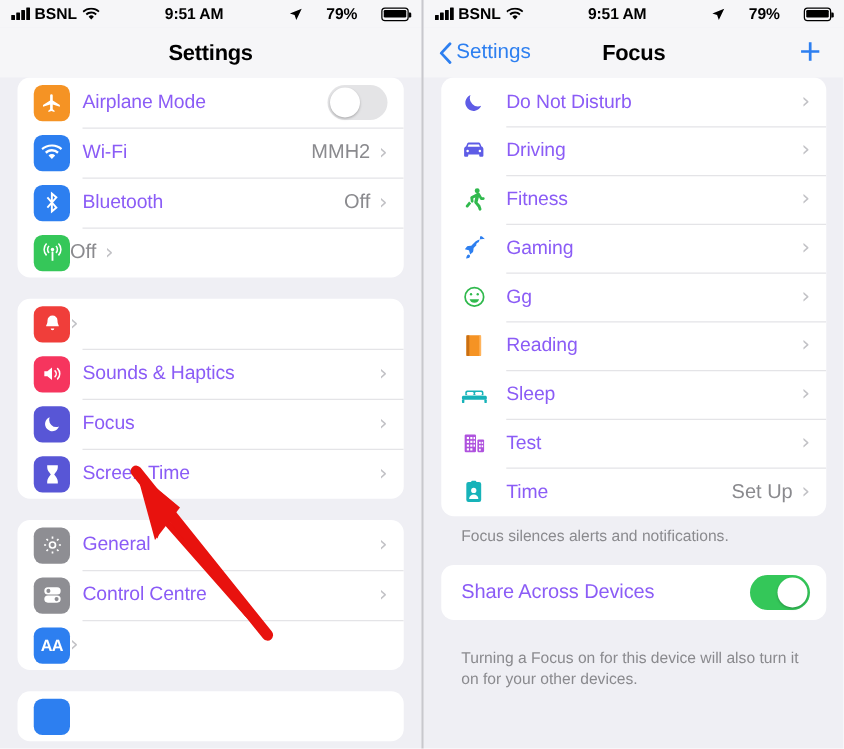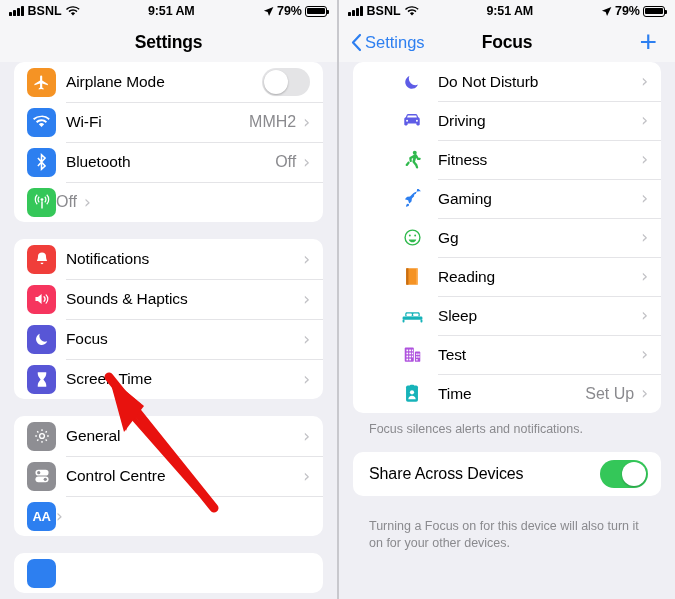--- a/index.html
+++ b/index.html
@@ -24,21 +24,21 @@
   
   .statusbar {
     height: 22px;
     display: flex; align-items: center;
     padding: 0 10px 0 9px;
     font-size: 12.5px; font-weight: bold; color: #000;
     background: #f6f6f8;
   }
   .sb-left { display: flex; align-items: center; gap: 4px; }
   .sb-center { flex: 1; text-align: center; letter-spacing: -0.1px; }
-  .sb-right { display: flex; align-items: center; gap: 3px; }
+  .sb-right { display: flex; align-items: center; gap: 19px; }
   .bars { display: flex; align-items: flex-end; gap: 1.4px; height: 10px; }
   .bars i { display: block; width: 2.6px; background: #000; border-radius: 0.4px; }
   .bars i:nth-child(1) { height: 4px; }
   .bars i:nth-child(2) { height: 6px; }
   .bars i:nth-child(3) { height: 8px; }
   .bars i:nth-child(4) { height: 10px; }
   .batt {
     width: 22px; height: 11px; border: 1.3px solid #000;
     border-radius: 3px; position: relative; padding: 1.3px;
   }
@@ -80,21 +80,21 @@
     content: ""; position: absolute; left: 52px; right: 0; top: 0;
     height: 1px; background: #e4e4e7;
   }
   .row-icon {
     width: 29px; height: 29px; border-radius: 7px;
     display: flex; align-items: center; justify-content: center;
     flex: 0 0 29px; color: #fff;
   }
   .row-label {
     flex: 1; margin-left: 10px;
-    font-size: 15.5px; color: #000000; letter-spacing: -0.1px;
+    font-size: 15.5px; color: #8b5cf6; letter-spacing: -0.1px;
   }
   .row-value { font-size: 16px; color: #8a8a8e; margin-right: 7px; }
   .chev {
     color: #c2c2c6; font-size: 17px; margin-right: 13px;
     font-family: "DejaVu Sans", sans-serif; line-height: 1;
   }
   .toggle {
     width: 48px; height: 28px; border-radius: 14px;
     margin-right: 13px; position: relative; flex: 0 0 48px;
     background: #e4e4e6; cursor: pointer;
@@ -106,21 +106,21 @@
   }
   .toggle.on { background: #34c759; }
   .toggle.on .knob { left: 22px; }
 
   
   .row-glyph {
     width: 26px; flex: 0 0 26px;
     display: flex; align-items: center; justify-content: center;
     font-size: 19px; line-height: 1;
   }
-  .frow { height: 39px; margin-left: 33px; }
+  .frow { height: 39px; }
   .frow .row-label { margin-left: 13px; }
 
   .footnote {
     font-size: 12.5px; color: #8a8a8e;
     padding: 0 16px; margin: -11px 0 14px; line-height: 1.35;
   }
   .footnote.top { margin-top: -12px; }
 
   
   .arrow { position: absolute; left: 0; top: 0; pointer-events: none; }
@@ -214,21 +214,20 @@
       </div>
 
       <div class="group">
         <div class="row">
           <div class="row-icon" style="background:#f03e3a">
             <svg width="16" height="16" viewBox="0 0 22 22" fill="#fff">
                 <path d="M11 2a5.5 5.5 0 0 0-5.5 5.5c0 4-1.5 5-1.5 6.3h14c0-1.3-1.5-2.3-1.5-6.3A5.5 5.5 0 0 0 11 2z"></path>
                 <path d="M9 16.2a2 2 0 0 0 4 0z"></path>
               </svg>
           </div>
-          <div class="row-label">Notifications</div>
           <div class="chev">›</div>
         </div>
         <div class="row">
           <div class="row-icon" style="background:#f6355e">
             <svg width="18" height="16" viewBox="0 0 22 18" fill="none">
               <path d="M3 6.5h3L10.5 3v12L6 11.5H3z" fill="#fff"></path>
               <path d="M13.5 6.2a4 4 0 0 1 0 5.6M16 4a7 7 0 0 1 0 10" stroke="#fff" stroke-width="1.5" stroke-linecap="round"></path>
             </svg>
           </div>
           <div class="row-label">Sounds &amp; Haptics</div>

